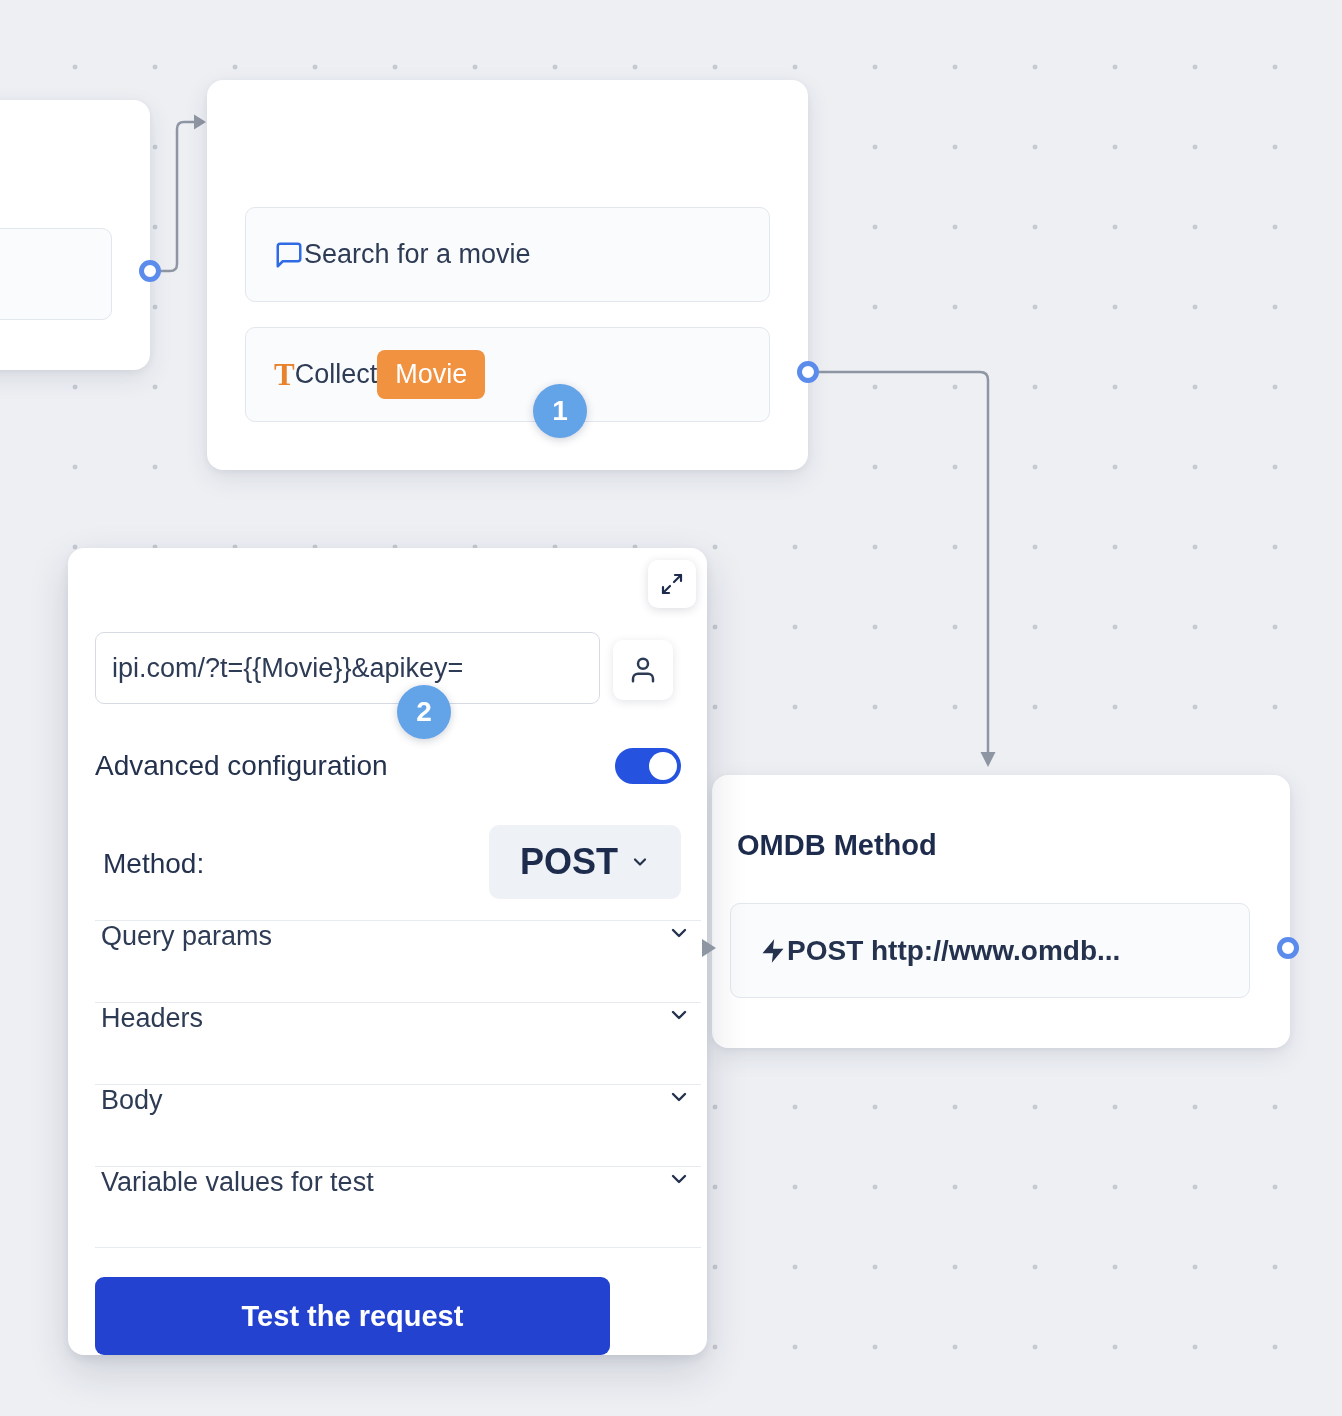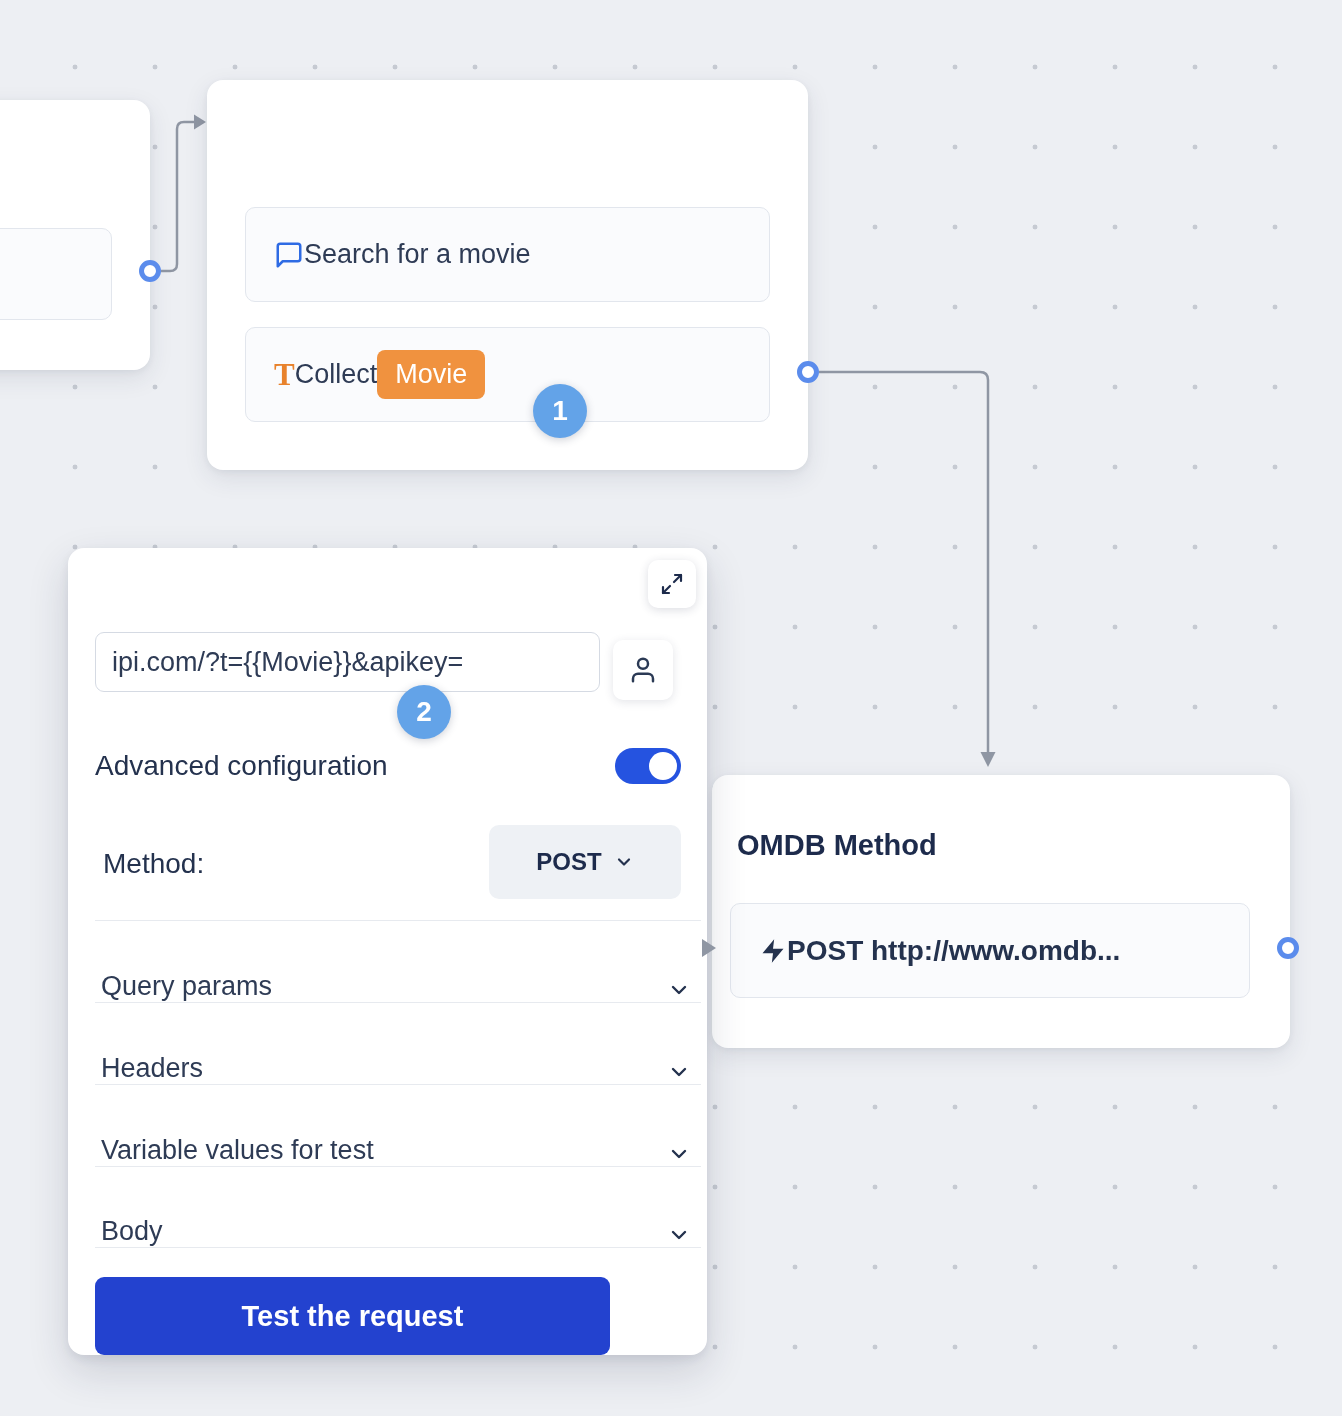--- a/index.html
+++ b/index.html
@@ -77,47 +77,47 @@
     background:#fff; border-radius:16px; overflow:hidden;
     box-shadow:0 16px 40px rgba(30,40,70,.16), 0 4px 10px rgba(30,40,70,.08);
     z-index:4;
   }
   .expand-btn {
     position:absolute; left:580px; top:12px; width:48px; height:48px; border-radius:10px;
     background:#fff; box-shadow:0 2px 10px rgba(35,45,75,.16);
     display:flex; align-items:center; justify-content:center; border:none; cursor:pointer;
   }
   .url-input {
-    position:absolute; left:27px; top:84px; width:505px; height:60px;
+    position:absolute; left:27px; top:84px; width:505px; height:72px;
     border:1.5px solid #d5dae3; border-radius:9px; background:#fff;
     padding:0 16px; font-size:27px; color:#2e3b55; font-family:inherit; outline:none;
   }
   .user-btn {
     position:absolute; left:545px; top:92px; width:60px; height:60px; border-radius:10px;
     background:#fff; box-shadow:0 2px 10px rgba(35,45,75,.13);
     display:flex; align-items:center; justify-content:center; border:none; cursor:pointer;
   }
   .adv-label    { position:absolute; left:27px; top:202px; font-size:28px; color:#24324e; }
   .toggle {
     position:absolute; left:547px; top:200px; width:66px; height:36px;
     border-radius:18px; background:#2553e0; cursor:pointer;
   }
   .toggle .knob { position:absolute; right:4px; top:4px; width:28px; height:28px; border-radius:50%; background:#fff; }
 
   .method-label { position:absolute; left:27px; top:300px; font-size:28px; color:#24324e;margin-left:8px; }
   .method-dd {
     position:absolute; left:421px; top:277px; width:192px; height:74px;
     background:#eef1f5; border-radius:10px; border:none; cursor:pointer;
     display:flex; align-items:center; justify-content:center; gap:12px;
-    font-size:24px; font-weight:700; color:#1d2b4c; font-family:inherit;
+    font-size:36px; font-weight:700; color:#1d2b4c; font-family:inherit;
   }
 
   .rows { position:absolute; left:27px; top:372px; width:606px; }
   .acc-row {
-    height:82px; display:flex; align-items:flex-end; justify-content:space-between;
+    height:82px; display:flex; align-items:flex-start; justify-content:space-between;
     border-top:1.5px solid #e7eaef; padding:0 10px 0 6px;
     font-size:27px; color:#2e3b55; cursor:pointer;
   }
   .acc-row:last-child { border-bottom:1.5px solid #e7eaef; }
 
   .test-btn {
     position:absolute; left:27px; top:729px; width:515px; height:78px;
     background:#2342cf; color:#fff; border:none; border-radius:9px;
     font-size:29px; font-weight:700; font-family:inherit; cursor:pointer;
   }
@@ -209,31 +209,31 @@
           <polyline points="6 9 12 15 18 9"></polyline>
         </svg>
       </div>
       <div class="acc-row">
         <span>Headers</span>
         <svg width="24" height="24" viewBox="0 0 24 24" fill="none" stroke="#24324e" stroke-width="2.4" stroke-linecap="round" stroke-linejoin="round">
           <polyline points="6 9 12 15 18 9"></polyline>
         </svg>
       </div>
       <div class="acc-row">
+        <span>Body</span>
+        <svg width="24" height="24" viewBox="0 0 24 24" fill="none" stroke="#24324e" stroke-width="2.4" stroke-linecap="round" stroke-linejoin="round">
+          <polyline points="6 9 12 15 18 9"></polyline>
+        </svg>
+      </div>
+      <div class="acc-row">
         <span>Variable values for test</span>
         <svg width="24" height="24" viewBox="0 0 24 24" fill="none" stroke="#24324e" stroke-width="2.4" stroke-linecap="round" stroke-linejoin="round">
           <polyline points="6 9 12 15 18 9"></polyline>
         </svg>
       </div>
-      <div class="acc-row">
-        <span>Body</span>
-        <svg width="24" height="24" viewBox="0 0 24 24" fill="none" stroke="#24324e" stroke-width="2.4" stroke-linecap="round" stroke-linejoin="round">
-          <polyline points="6 9 12 15 18 9"></polyline>
-        </svg>
-      </div>
     </div>
 
     <button class="test-btn">Test the request</button>
   </div>
 
   <div class="step-circle step-2">2</div>
 
 </div>
 
 </body></html>

